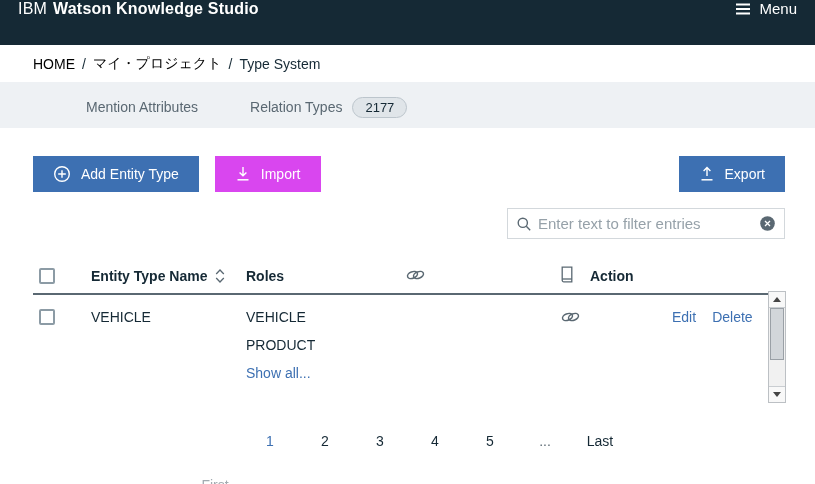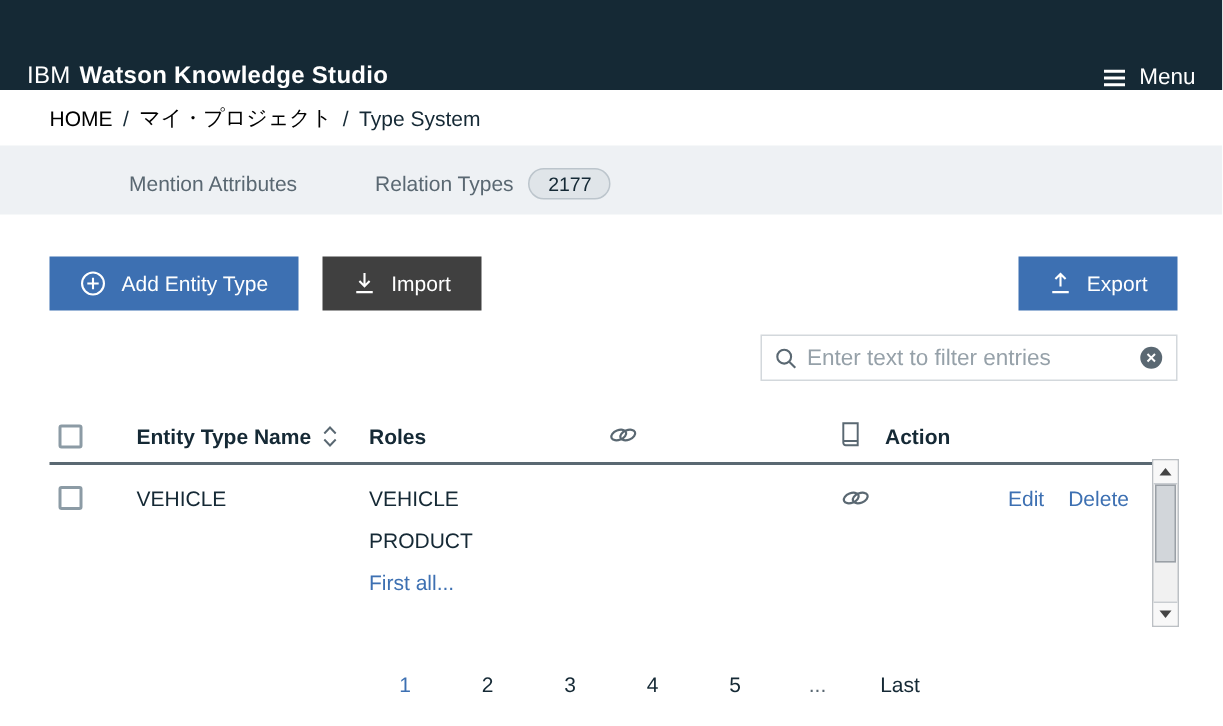--- a/index.html
+++ b/index.html
@@ -1,41 +1,41 @@
 <!DOCTYPE html>
 <html><head>
 <meta charset="utf-8">
 <style>
   * { margin:0; padding:0; box-sizing:border-box; }
   body { font-family: "Liberation Sans", sans-serif; background:#fff; }
   .app { width:815px; height:484px; position:relative; overflow:hidden; background:#fff; }
 
   
-  .topbar { height:60px; background:#152935; color:#fff; display:flex; align-items:flex-end; justify-content:space-between; padding:0 18px; }
+  .topbar { height:45px; background:#152935; color:#fff; display:flex; align-items:flex-start; justify-content:space-between; padding:0 18px; }
   .brand { font-size:16px; letter-spacing:0.2px; }
   .brand .ibm { font-weight:400; margin-right:6px; }
   .brand .product { font-weight:700; }
   .menu { display:flex; align-items:center; gap:8px; font-size:15px; cursor:pointer; }
 
   
   .breadcrumb-row { height:37px; display:flex; align-items:center; padding:0 33px; font-size:14px; }
   .crumb-sep { color:#152935; margin:0 7px; }
   .crumb-current { color:#152935; }
 
   
   .tabbar { height:46px; background:#eef1f4; display:flex; padding-left:60px; }
   .tab { display:flex; align-items:center; justify-content:center; padding:0 26px; font-size:14px; color:#5a6872; cursor:pointer; border-top:4px solid transparent; }
   .tab.active { background:#fff; border-top:4px solid #3d70b2; color:#152935; font-weight:700; }
   .badge { display:inline-block; margin-left:10px; padding:2px 12px; border-radius:11px; background:#e0e5e9; border:1px solid #bcc5cc; font-size:13px; color:#152935; font-weight:400; }
 
   
   .toolbar { display:flex; align-items:center; margin:28px 30px 0 33px; }
   .btn { display:inline-flex; align-items:center; gap:10px; height:36px; padding:0 20px; border:none; color:#fff; font-size:14px; font-family:"Liberation Sans",sans-serif; cursor:pointer; }
   .btn-blue { background:#3d70b2; }
-  .btn-dark { background:#404040; margin-left:16px;justify-content:space-between; }
+  .btn-dark { background:#d946ef; margin-left:16px;justify-content:space-between; }
   .btn-export { margin-left:auto; }
 
   
   .filter-row { display:flex; justify-content:flex-end; margin:16px 30px 0 0; }
   .filter-box { width:278px; height:31px; border:1px solid #d3d8dc; background:#fff; display:flex; align-items:center; padding:0 8px; }
   .filter-box input { flex:1; border:none; outline:none; font-size:15px; font-family:Liberation Sans, sans-serif; color:#394b54; margin:0 6px; }
   .filter-box input::placeholder { color:#96a1a9; }
 
   
   .table { margin:20px 29px 0 33px; position:relative; }
@@ -191,21 +191,21 @@
 
     <div class="tbody">
       <div class="trow">
         <div>
             <div class="checkbox"></div>
           </div>
         <div class="cell-name">VEHICLE</div>
         <div class="roles">
           <div>VEHICLE</div>
           <div>PRODUCT</div>
-          <div class="show-all"><a class="link">First all...</a></div>
+          <div class="show-all"><a class="link">Show all...</a></div>
         </div>
         <div></div>
         <div>
           <span class="icon">
             <svg width="21" height="16" viewBox="0 0 21 16">
                 <ellipse cx="7.5" cy="8" rx="5.2" ry="3.2" fill="none" stroke="#5a6872" stroke-width="1.5" transform="rotate(-22 7.5 8)"></ellipse>
                 <ellipse cx="13.5" cy="8" rx="5.2" ry="3.2" fill="none" stroke="#5a6872" stroke-width="1.5" transform="rotate(-22 13.5 8)"></ellipse>
               </svg>
           </span>
         </div>

